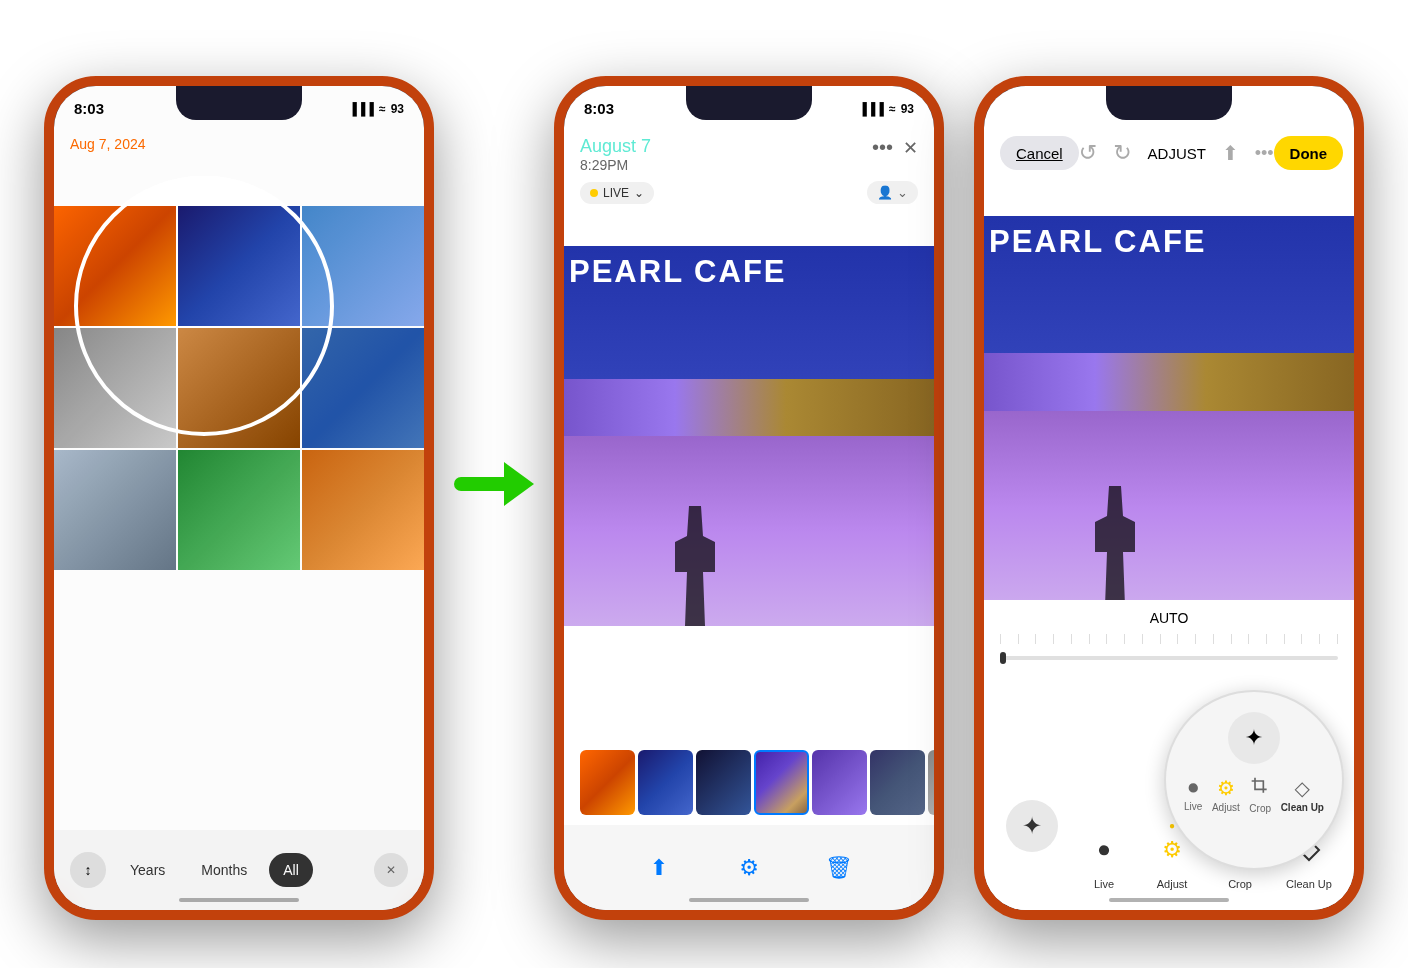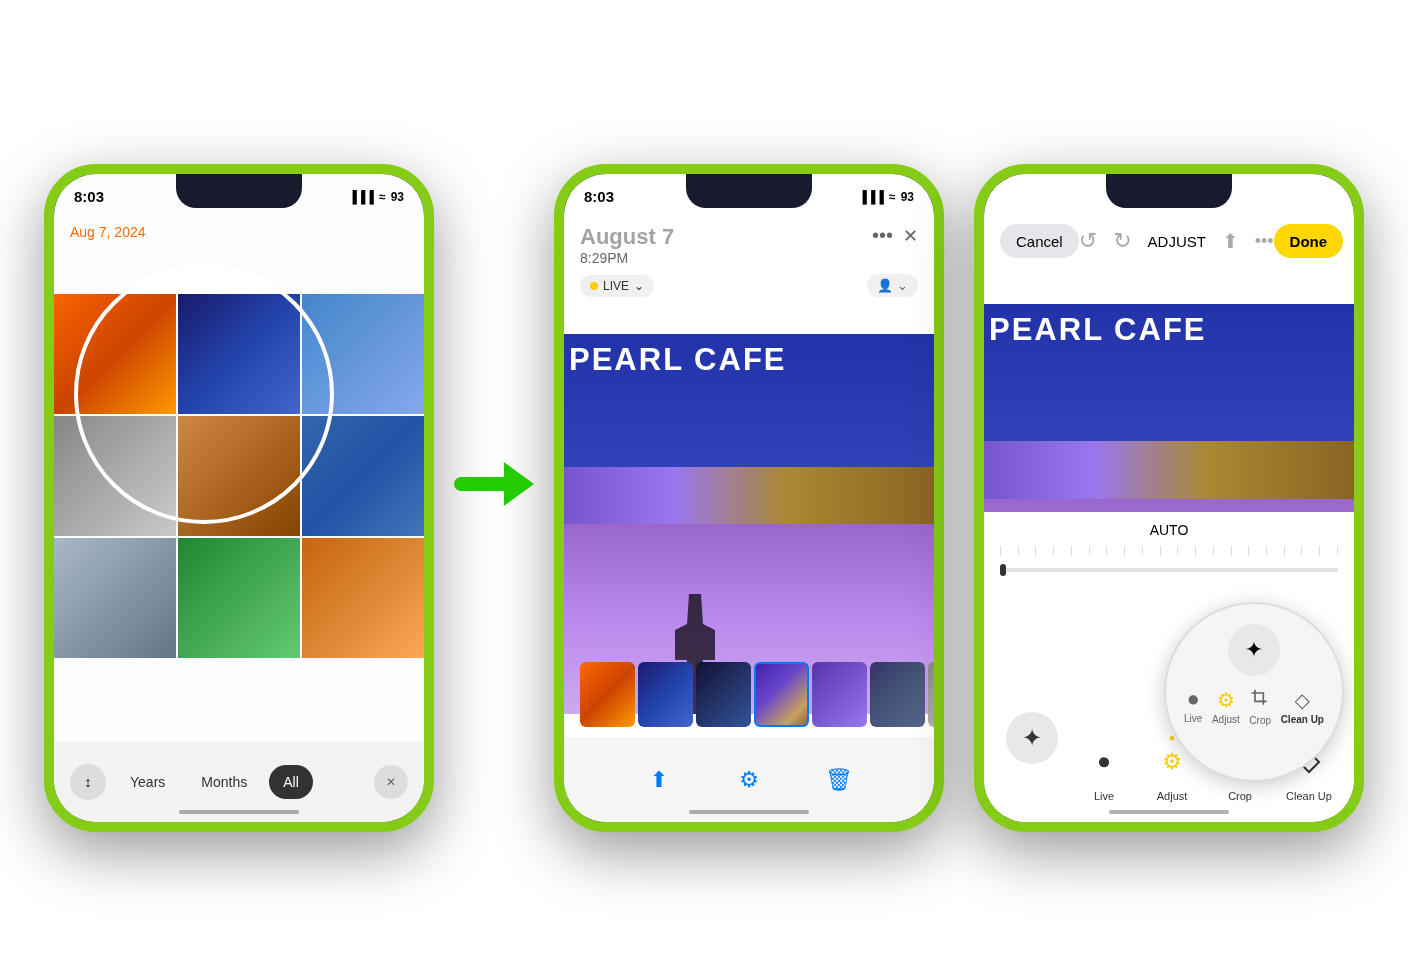--- a/index.html
+++ b/index.html
@@ -11,24 +11,24 @@
       align-items: center;
       justify-content: center;
       gap: 30px;
       font-family: -apple-system, BlinkMacSystemFont, 'SF Pro Display', 'Helvetica Neue', Arial, sans-serif;
       overflow: hidden;
     }
 
     
     .phone-frame {
       width: 390px;
-      height: 668px;
+      height: 844px;
       background: #1a1a2e;
       border-radius: 52px;
-      border: 10px solid #84cc16;
+      border: 10px solid #c2410c;
       position: relative;
       overflow: hidden;
       box-shadow: 0 20px 60px rgba(0,0,0,0.4), inset 0 0 0 1px rgba(255,255,255,0.1);
       margin-top: 28px;
     }
 
     .phone-frame::before {
       content: '';
       position: absolute;
       top: 0;
@@ -281,23 +281,23 @@
       z-index: 10;
     }
 
     .photo-title-row {
       display: flex;
       justify-content: space-between;
       align-items: flex-start;
     }
 
     .photo-date-title {
-      font-size: 22px;
-      font-weight: 700;
-      color: #a3a3a3;
+      font-size: 18px;
+      font-weight: 400;
+      color: #5eead4;
     }
 
     .photo-time {
       font-size: 14px;
       color: #666;
     }
 
     .photo-header-icons {
       display: flex;
       gap: 10px;
@@ -445,20 +445,21 @@
     .cancel-btn {
       height: 34px;
       padding: 0 16px;
       background: #e5e5ea;
       border-radius: 17px;
       display: flex;
       align-items: center;
       font-size: 15px;
       font-weight: 500;
       color: #000;
+      text-decoration: underline;
     }
 
     .adjust-label {
       font-size: 15px;
       font-weight: 500;
       color: #000;
     }
 
     .done-btn {
       height: 34px;

